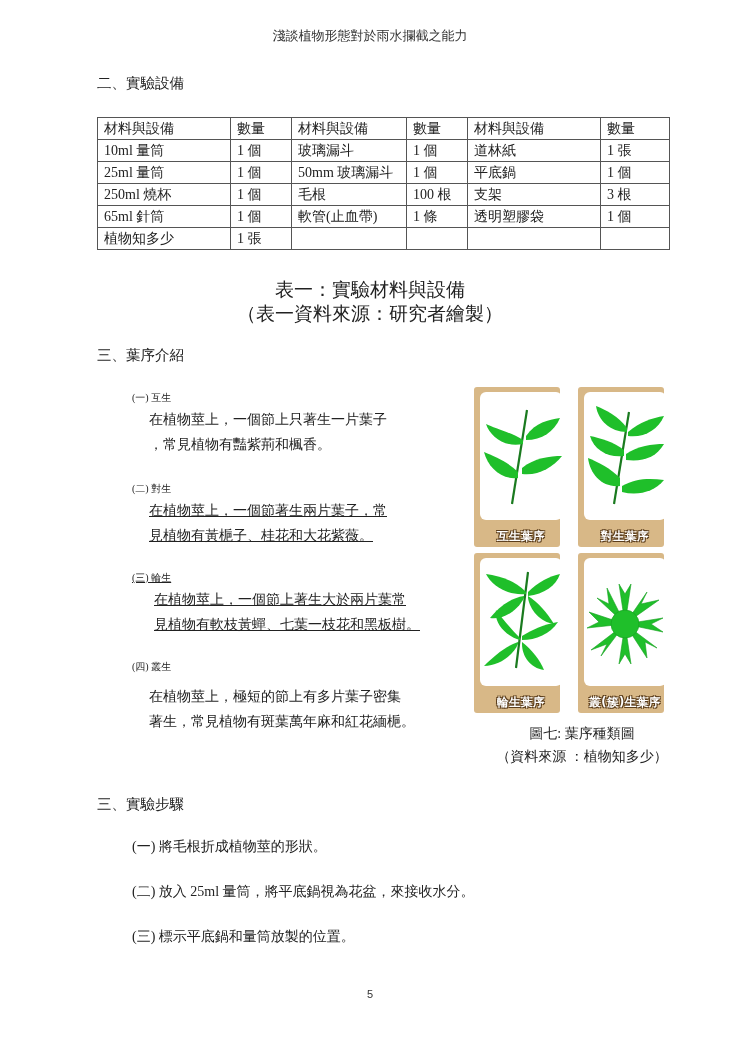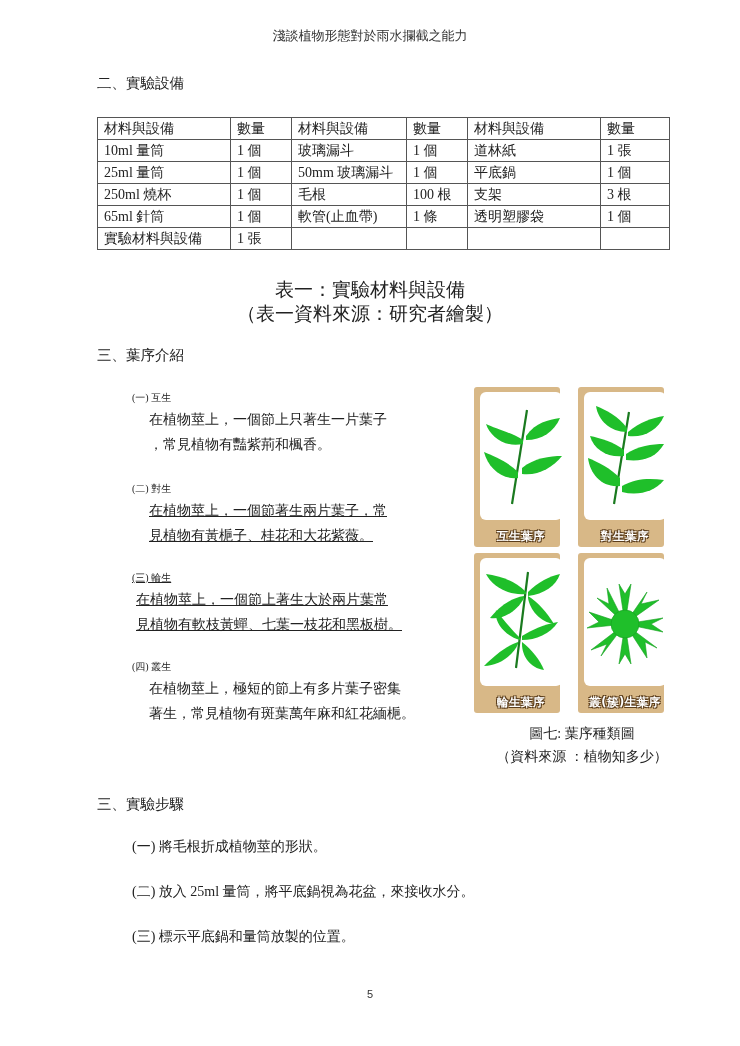--- a/index.html
+++ b/index.html
@@ -64,21 +64,21 @@
   </tr>
   <tr>
     <td>65ml 針筒</td>
     <td>1 個</td>
     <td>軟管(止血帶)</td>
     <td>1 條</td>
     <td>透明塑膠袋</td>
     <td>1 個</td>
   </tr>
   <tr>
-    <td>實驗材料與設備</td>
+    <td>植物知多少</td>
     <td>1 張</td>
     <td></td>
     <td></td>
     <td></td>
     <td></td>
   </tr>
 </tbody>
   </table>
 
 <div class="abs cap" style="top:277px;">表一：實驗材料與設備</div>
@@ -97,29 +97,29 @@
 <div class="abs" style="left:132px; top:482px;">
   <div class="item-title">(二) 對生</div>
   <div class="item-body" style="margin-left:17px; margin-top:2px;text-decoration:underline;">
     <div>在植物莖上，一個節著生兩片葉子，常</div>
     <div>見植物有黃梔子、桂花和大花紫薇。</div>
   </div>
 </div>
 
 <div class="abs" style="left:132px; top:571px;text-decoration:underline;">
   <div class="item-title">(三) 輪生</div>
-  <div class="item-body" style="margin-left:4px; margin-top:2px;">
+  <div class="item-body" style="margin-left:22px; margin-top:2px;">
     <div>在植物莖上，一個節上著生大於兩片葉常</div>
     <div>見植物有軟枝黃蟬、七葉一枝花和黑板樹。</div>
   </div>
 </div>
 
 <div class="abs" style="left:132px; top:660px;">
   <div class="item-title">(四) 叢生</div>
-  <div class="item-body" style="margin-left:17px; margin-top:2px;">
+  <div class="item-body" style="margin-left:17px; margin-top:10px;">
     <div>在植物莖上，極短的節上有多片葉子密集</div>
     <div>著生，常見植物有斑葉萬年麻和紅花緬梔。</div>
   </div>
 </div>
 
 <div class="card" style="left:474px; top:387px;">
   <div class="inner">
     <svg width="82" height="128" viewBox="0 0 82 128">
       <line x1="47" y1="18" x2="32" y2="112" stroke="#1a7a1f" stroke-width="2.2"></line>
       <path d="M43 48 C 30 40, 14 36, 6 32 C 10 44, 24 56, 43 52 Z" fill="#1fbf2a"></path>

